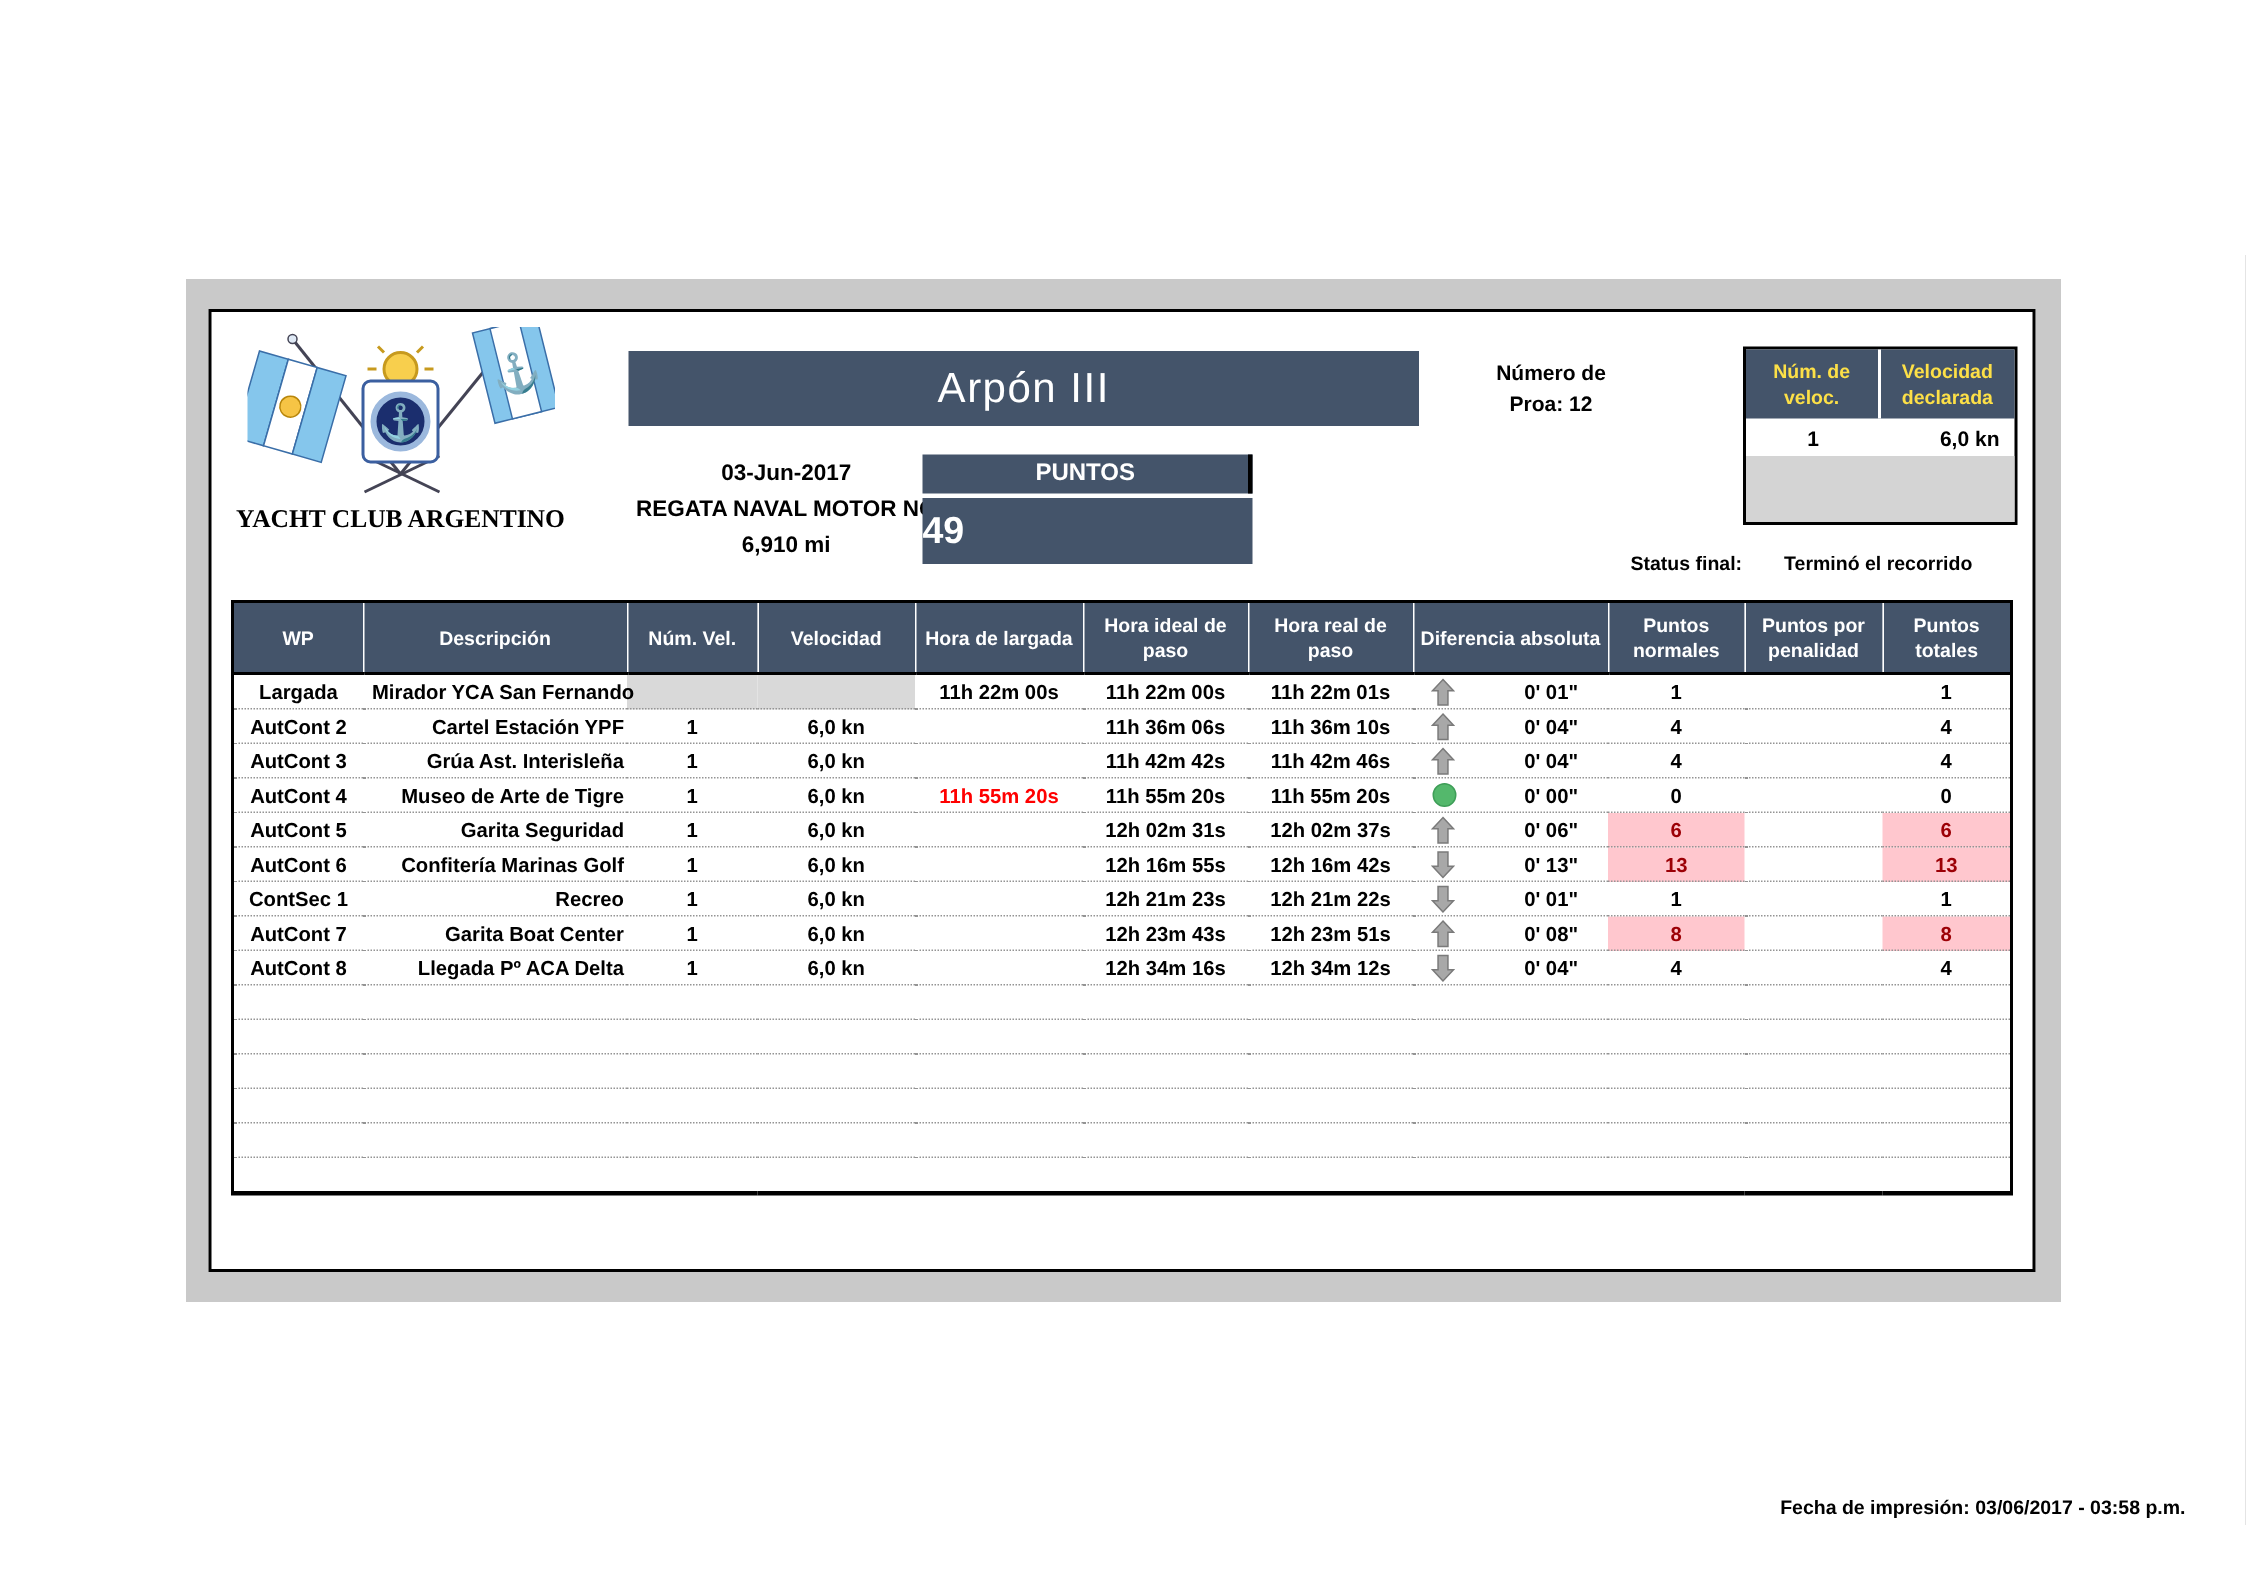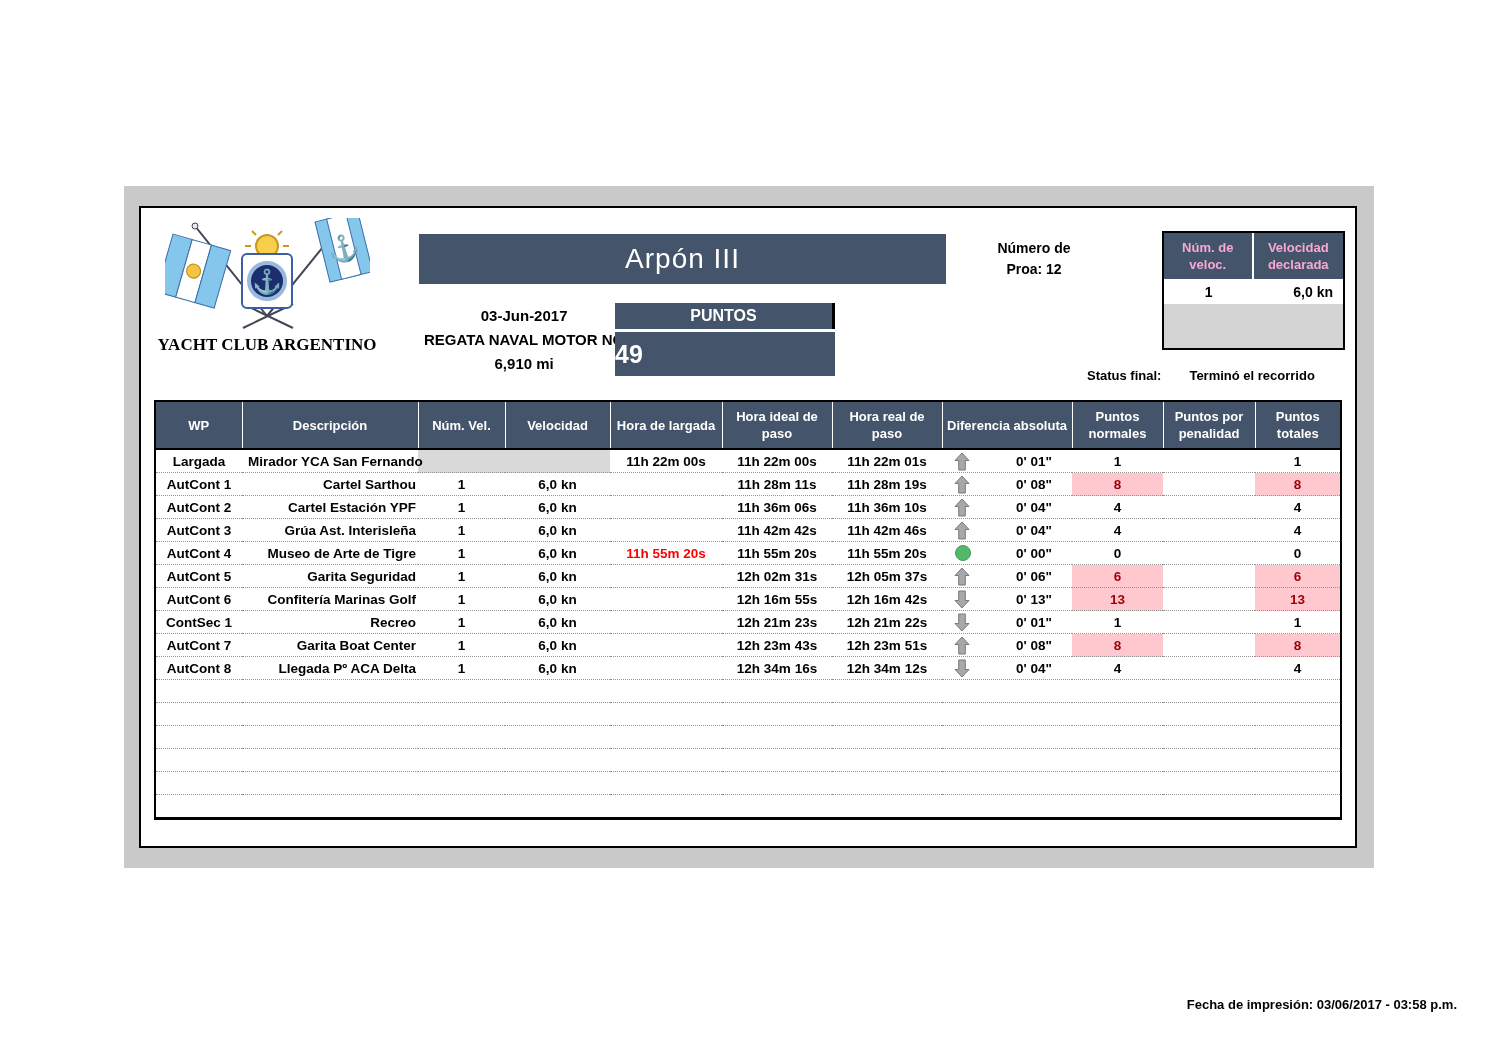--- a/index.html
+++ b/index.html
@@ -34,21 +34,21 @@
   .puntos-value{margin-top:3px;background:var(--header-blue,#44546A);color:#fff;
     font-weight:bold;font-size:25px;text-align:left;height:44px;line-height:44px;}
 
   
   .proa{position:absolute;left:818px;top:30px;width:150px;text-align:center;
     font-weight:bold;font-size:14px;line-height:21px;}
 
   
   .speed-table{position:absolute;left:1021px;top:23px;width:183px;
     border:2px solid #000;box-sizing:border-box;background:#fff;}
-  .st-header{display:flex;background:var(--header-blue,#44546A);color:#f9a8d4;
+  .st-header{display:flex;background:var(--header-blue,#44546A);color:#fde047;
     font-weight:bold;font-size:13px;text-align:center;}
   .st-h-cell{width:50%;padding:6px 2px;line-height:17px;box-sizing:border-box;}
   .st-h-cell:first-child{border-right:2px solid #fff;}
   .st-row{display:flex;font-weight:bold;font-size:14px;height:25px;align-items:center;}
   .st-cell{box-sizing:border-box;}
   .st-cell.num{width:50%;text-align:center;}
   .st-cell.spd{width:50%;text-align:right;padding-right:10px;}
   .st-filler{height:44px;background:#d4d4d4;}
 
   
@@ -203,42 +203,20 @@
                   </svg>
                 </span>
                 <span class="diff-text">0' 01"</span>
               </div>
             </td>
             <td class="c-center">1</td>
             <td class="c-center"></td>
             <td class="c-center">1</td>
           </tr>
           <tr class="body-row">
-            <td class="c-wp">AutCont 1</td>
-            <td class="c-desc">Cartel Sarthou</td>
-            <td class="c-center">1</td>
-            <td class="c-center">6,0 kn</td>
-            <td class="c-center"></td>
-            <td class="c-center">11h 28m 11s</td>
-            <td class="c-center">11h 28m 19s</td>
-            <td class="c-diff">
-              <div class="diffwrap">
-                <span class="dir-icon">
-                  <svg width="16" height="19" viewBox="0 0 16 19">
-                    <path d="M8 1 L15 8.5 H11.3 V18 H4.7 V8.5 H1 Z" fill="#A8A8A8" stroke="#7a7a7a" stroke-width="1"></path>
-                  </svg>
-                </span>
-                <span class="diff-text">0' 08"</span>
-              </div>
-            </td>
-            <td class="c-center bad">8</td>
-            <td class="c-center"></td>
-            <td class="c-center bad">8</td>
-          </tr>
-          <tr class="body-row">
             <td class="c-wp">AutCont 2</td>
             <td class="c-desc">Cartel Estación YPF</td>
             <td class="c-center">1</td>
             <td class="c-center">6,0 kn</td>
             <td class="c-center"></td>
             <td class="c-center">11h 36m 06s</td>
             <td class="c-center">11h 36m 10s</td>
             <td class="c-diff">
               <div class="diffwrap">
                 <span class="dir-icon">
@@ -297,21 +275,21 @@
             <td class="c-center"></td>
             <td class="c-center">0</td>
           </tr>
           <tr class="body-row">
             <td class="c-wp">AutCont 5</td>
             <td class="c-desc">Garita Seguridad</td>
             <td class="c-center">1</td>
             <td class="c-center">6,0 kn</td>
             <td class="c-center"></td>
             <td class="c-center">12h 02m 31s</td>
-            <td class="c-center">12h 05m 37s</td>
+            <td class="c-center">12h 02m 37s</td>
             <td class="c-diff">
               <div class="diffwrap">
                 <span class="dir-icon">
                   <svg width="16" height="19" viewBox="0 0 16 19">
                     <path d="M8 1 L15 8.5 H11.3 V18 H4.7 V8.5 H1 Z" fill="#A8A8A8" stroke="#7a7a7a" stroke-width="1"></path>
                   </svg>
                 </span>
                 <span class="diff-text">0' 06"</span>
               </div>
             </td>

